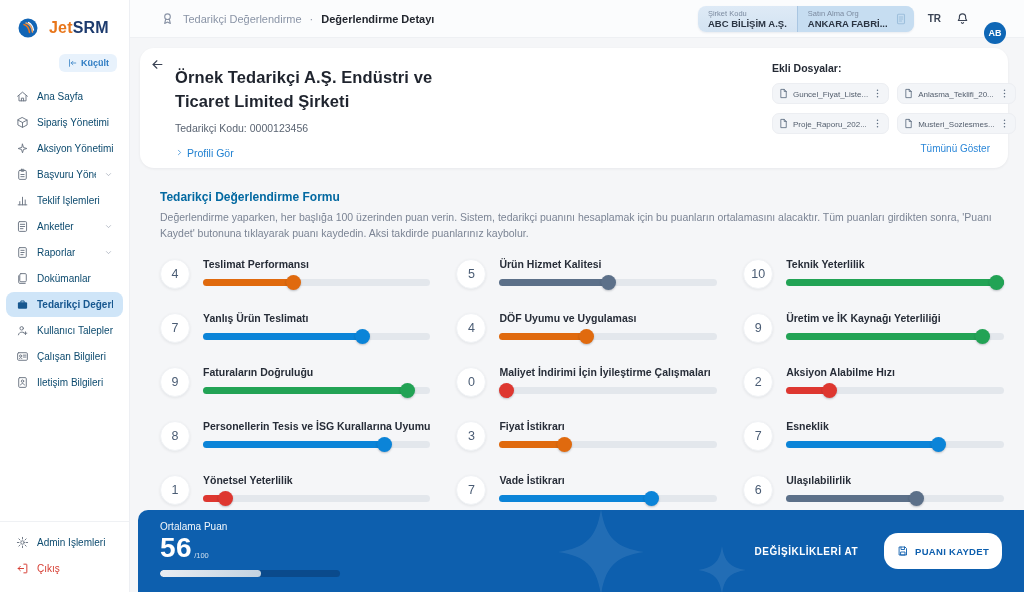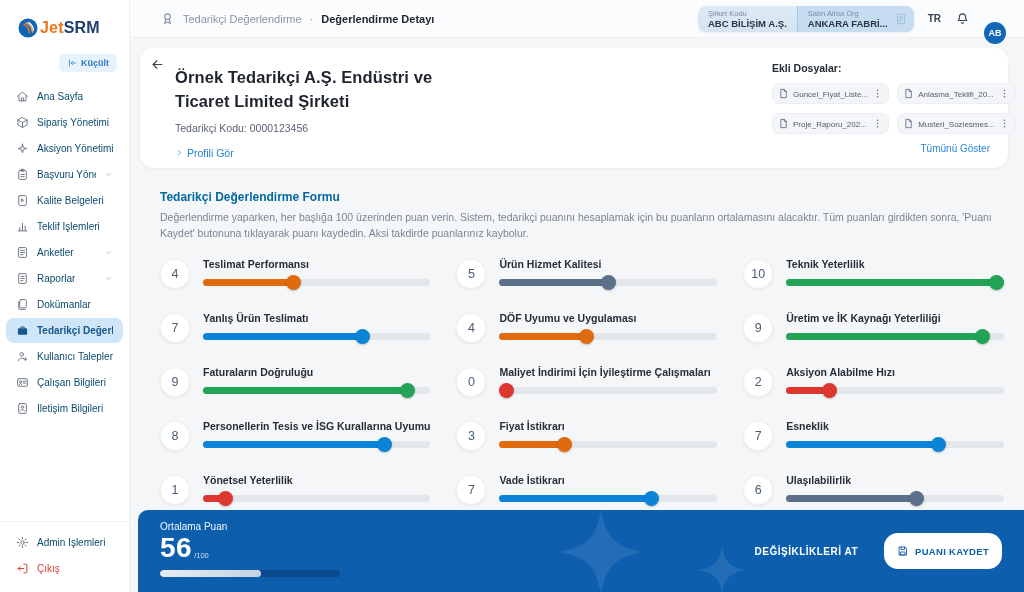--- a/index.html
+++ b/index.html
@@ -3,21 +3,21 @@
 <meta charset="utf-8">
 <style>
   * { margin:0; padding:0; box-sizing:border-box; }
   html,body { width:1024px; height:592px; overflow:hidden;
     font-family:"Liberation Sans", sans-serif; background:#F5F6F8; color:#2A3240; }
   .app { position:relative; width:1024px; height:592px; }
 
   
   .sidebar { position:absolute; left:0; top:0; bottom:0; width:130px; background:#FFFFFF;
     border-right:1px solid #EDEFF3; display:flex; flex-direction:column; z-index:5; }
-  .logo { display:flex; align-items:center; gap:0; padding:16px 0 0 16px; }
+  .logo { display:flex; align-items:center; gap:9px; padding:16px 0 0 16px; }
   .logo svg { width:24px; height:24px; }
   .logo-text { font-size:16px; font-weight:bold; letter-spacing:.2px; }
   .logo-jet { color:#E8761B; } .logo-srm { color:#1D3B6E; }
   .collapse-btn { margin:14px 12px 6px auto; background:#E8F2FC; color:#2E7CC3; font-size:9px;
     font-weight:bold; border:none; border-radius:6px; padding:4px 8px; display:flex; align-items:center; gap:4px; cursor:pointer; }
   .collapse-btn .mi { width:10px; height:10px; }
   .nav { margin-top:6px; }
   .nav-item { display:flex; align-items:center; gap:8px; padding:6px 10px; margin:0 6px 1px 6px;
     border-radius:8px; cursor:pointer; color:#0c4a6e; }
   .nav-item .mi { width:13px; height:13px; color:#6F7886; flex:none; }
@@ -179,29 +179,20 @@
         <span class="nav-label">Başvuru Yönetimi</span>
         <span class="mi chev">
             <svg viewBox="0 0 24 24" fill="none" stroke="currentColor" stroke-width="1.8" stroke-linecap="round" stroke-linejoin="round">
               <path d="M6.5 9.5l5.5 5.5 5.5-5.5"></path>
             </svg>
           </span>
       </div>
       <div class="nav-item">
         <span class="mi">
             <svg viewBox="0 0 24 24" fill="none" stroke="currentColor" stroke-width="1.8" stroke-linecap="round" stroke-linejoin="round">
-              <rect x="5" y="3" width="14" height="18" rx="2"></rect>
-              <path d="M10.5 9.5l3.8 2.2-3.8 2.2z"></path>
-            </svg>
-          </span>
-        <span class="nav-label">Kalite Belgeleri</span>
-      </div>
-      <div class="nav-item">
-        <span class="mi">
-            <svg viewBox="0 0 24 24" fill="none" stroke="currentColor" stroke-width="1.8" stroke-linecap="round" stroke-linejoin="round">
               <path d="M4 20h16"></path>
               <path d="M7 20v-6M12 20V6M17 20v-9"></path>
             </svg>
           </span>
         <span class="nav-label">Teklif İşlemleri</span>
       </div>
       <div class="nav-item">
         <span class="mi">
             <svg viewBox="0 0 24 24" fill="none" stroke="currentColor" stroke-width="1.8" stroke-linecap="round" stroke-linejoin="round">
               <rect x="4.5" y="3" width="15" height="18" rx="2"></rect>

